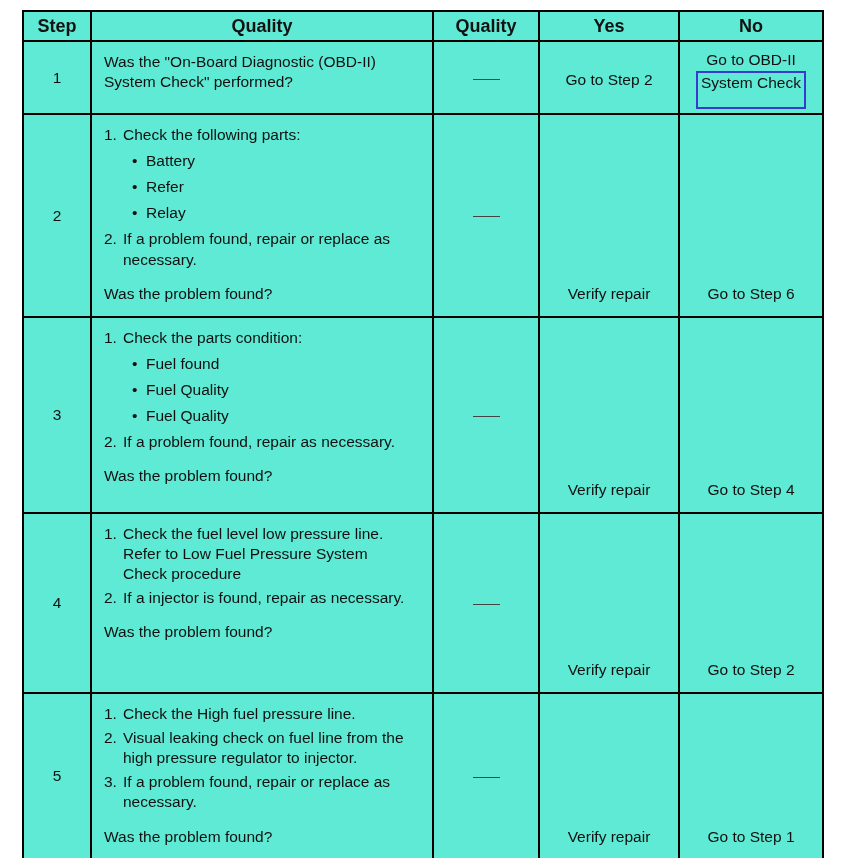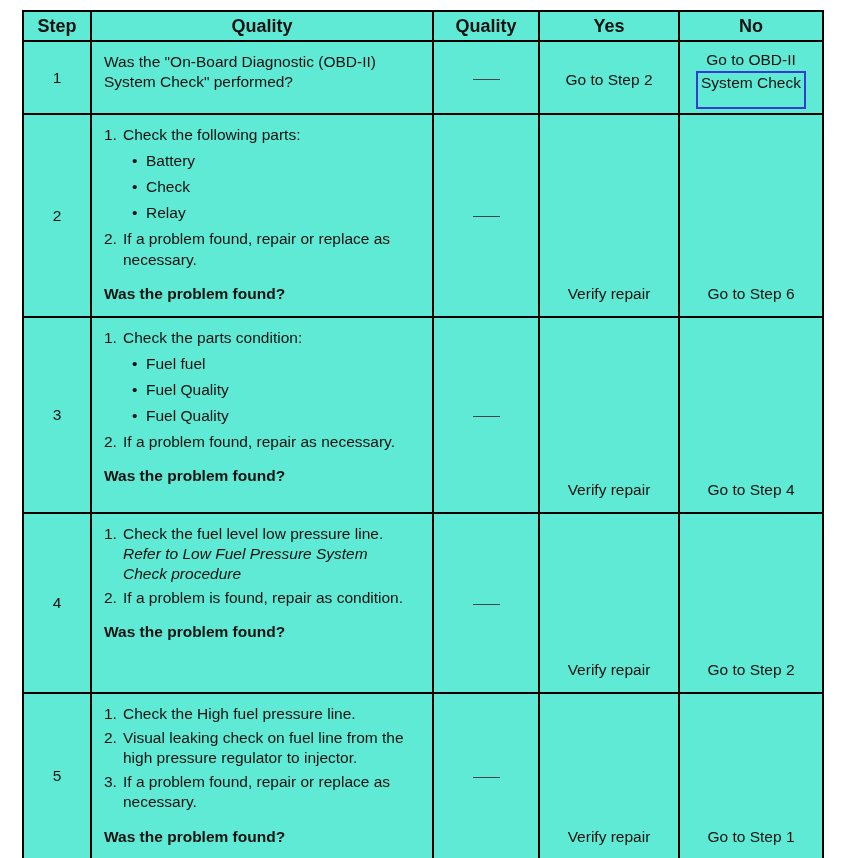--- a/index.html
+++ b/index.html
@@ -42,26 +42,26 @@
   tr.r1 td { height: 70px; }
   tr.r2 td { height: 192px; }
   tr.r3 td { height: 196px; }
   tr.r4 td { height: 180px; }
   tr.r5 td { height: 160px; }
 
   .num-item { display: flex; margin: 4px 0; }
   .num-item.first { margin-top: 0; }
   .num { flex: 0 0 19px; width: 19px; }
   .txt { flex: 1; max-width: 287px; }
-  .sub { display: block; font-style: italic; }
+  .sub { display: block; }
 
   .bullet-item { padding-left: 28px; margin: 2px 0; line-height: 1.55; }
   .bullet-item .bullet { display: inline-block; width: 14px; }
 
-  .question { margin-top: 14px; font-weight: bold; }
+  .question { margin-top: 14px; }
 
   .linkbox {
     display: inline-block;
     border: 2px solid #3a3ad0;
     padding: 0 3px 14px;
     margin-top: 1px;
   }
 </style>
 </head>
 <body>
@@ -103,21 +103,21 @@
         <td class="c-step">2</td>
         <td class="c-action">
           <div class="num-item first">
             <span class="num">1.</span>
             <span class="txt">Check the following parts:</span>
           </div>
           <div class="bullet-item">
             <span class="bullet">•</span><span>Battery</span>
           </div>
           <div class="bullet-item">
-            <span class="bullet">•</span><span>Check</span>
+            <span class="bullet">•</span><span>Refer</span>
           </div>
           <div class="bullet-item">
             <span class="bullet">•</span><span>Relay</span>
           </div>
           <div class="num-item">
             <span class="num">2.</span>
             <span class="txt">If a problem found, repair or replace as necessary.</span>
           </div>
           <div class="question">Was the problem found?</div>
         </td>
@@ -127,21 +127,21 @@
       </tr>
 
       <tr class="r3">
         <td class="c-step">3</td>
         <td class="c-action">
           <div class="num-item first">
             <span class="num">1.</span>
             <span class="txt">Check the parts condition:</span>
           </div>
           <div class="bullet-item">
-            <span class="bullet">•</span><span>Fuel fuel</span>
+            <span class="bullet">•</span><span>Fuel found</span>
           </div>
           <div class="bullet-item">
             <span class="bullet">•</span><span>Fuel Quality</span>
           </div>
           <div class="bullet-item">
             <span class="bullet">•</span><span>Fuel Quality</span>
           </div>
           <div class="num-item">
             <span class="num">2.</span>
             <span class="txt">If a problem found, repair as necessary.</span>
@@ -155,21 +155,21 @@
 
       <tr class="r4">
         <td class="c-step">4</td>
         <td class="c-action">
           <div class="num-item first">
             <span class="num">1.</span>
             <span class="txt"><span>Check the fuel level low pressure line.</span><span class="sub">Refer to Low Fuel Pressure System Check procedure</span></span>
           </div>
           <div class="num-item">
             <span class="num">2.</span>
-            <span class="txt">If a problem is found, repair as condition.</span>
+            <span class="txt">If a injector is found, repair as necessary.</span>
           </div>
           <div class="question">Was the problem found?</div>
         </td>
         <td class="c-values">——</td>
         <td class="c-yes">Verify repair</td>
         <td class="c-no">Go to Step 2</td>
       </tr>
 
       <tr class="r5">
         <td class="c-step">5</td>

